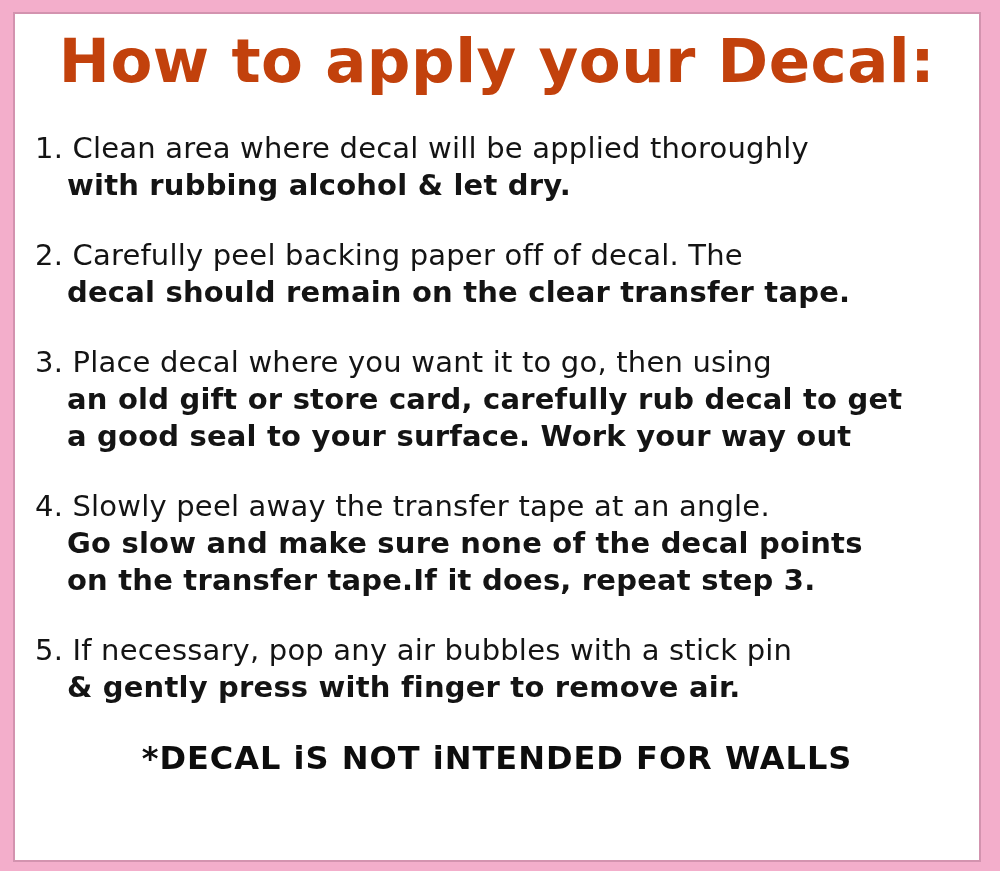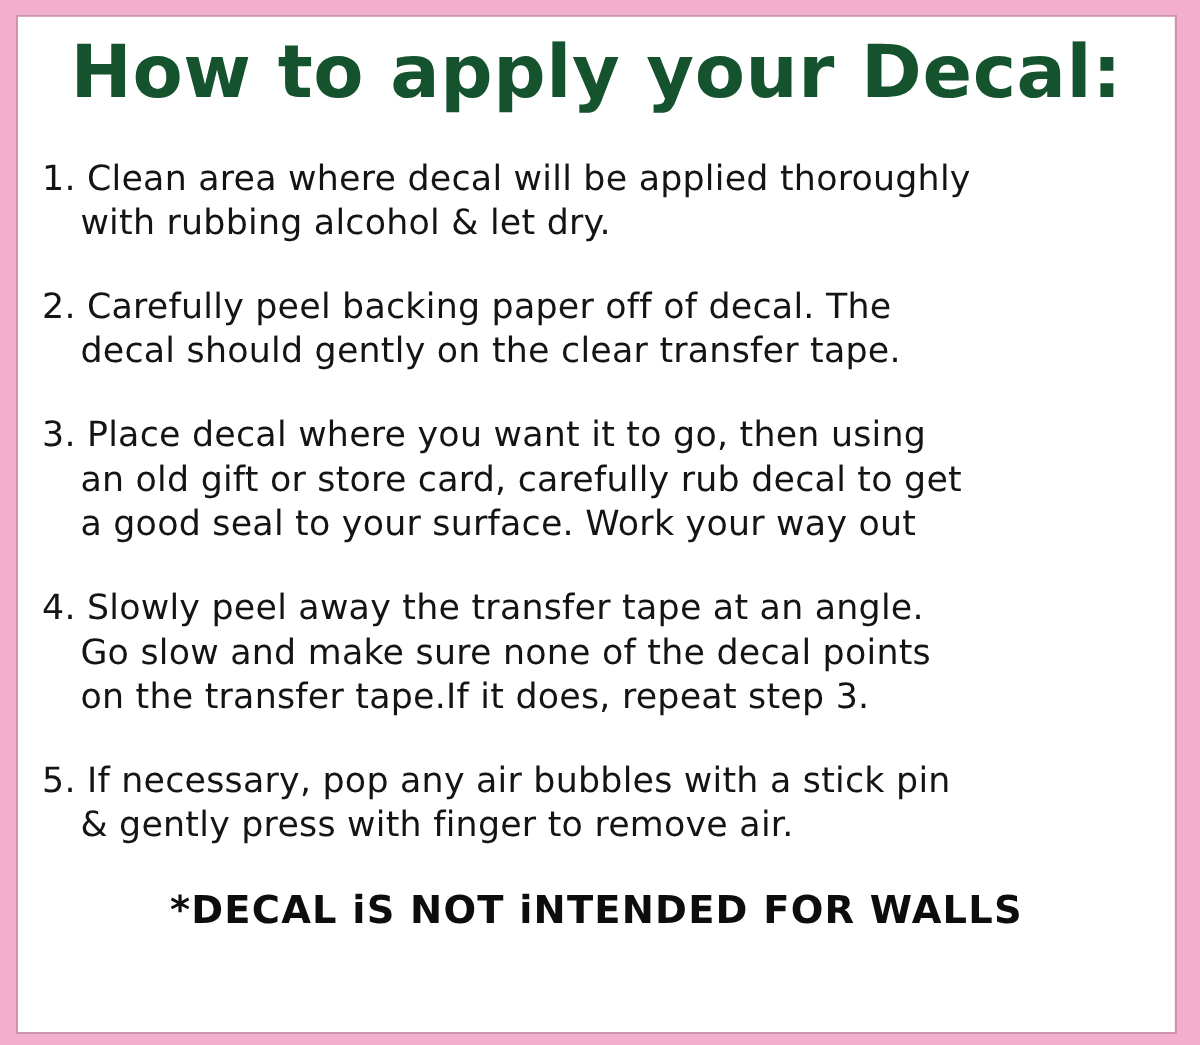--- a/index.html
+++ b/index.html
@@ -26,35 +26,35 @@
     box-sizing: border-box;
     overflow: hidden;
   }
   .title {
     text-align: center;
     font-size: 61px;
     font-weight: 800;
     letter-spacing: 0.5px;
     margin-top: 12px;
     line-height: 1.15;
-    color: #14532d;
+    color: #c2410c;
   }
   .steps {
     margin-top: 34px;
     padding-left: 20px;
     padding-right: 28px;
   }
   .step {
     font-size: 29px;
     line-height: 37px;
     margin-bottom: 33px;
     letter-spacing: 0.2px;
   }
   .step .line { white-space: nowrap; }
-  .step .cont { padding-left: 32px; }
+  .step .cont { padding-left: 32px; font-weight: bold; }
   .footer {
     text-align: center;
     font-size: 32px;
     font-weight: 800;
     letter-spacing: 1px;
     margin-top: 4px;
     color: #0d0d0d;
   }
 </style>
 </head>
@@ -66,21 +66,21 @@
 
   <div class="steps">
 
     <div class="step">
       <div class="line first">1. Clean area where decal will be applied thoroughly</div>
       <div class="line cont">with rubbing alcohol &amp; let dry.</div>
     </div>
 
     <div class="step">
       <div class="line first">2. Carefully peel backing paper off of decal. The</div>
-      <div class="line cont">decal should gently on the clear transfer tape.</div>
+      <div class="line cont">decal should remain on the clear transfer tape.</div>
     </div>
 
     <div class="step">
       <div class="line first">3. Place decal where you want it to go, then using</div>
       <div class="line cont">an old gift or store card, carefully rub decal to get</div>
       <div class="line cont">a good seal to your surface. Work your way out</div>
     </div>
 
     <div class="step">
       <div class="line first">4. Slowly peel away the transfer tape at an angle.</div>

